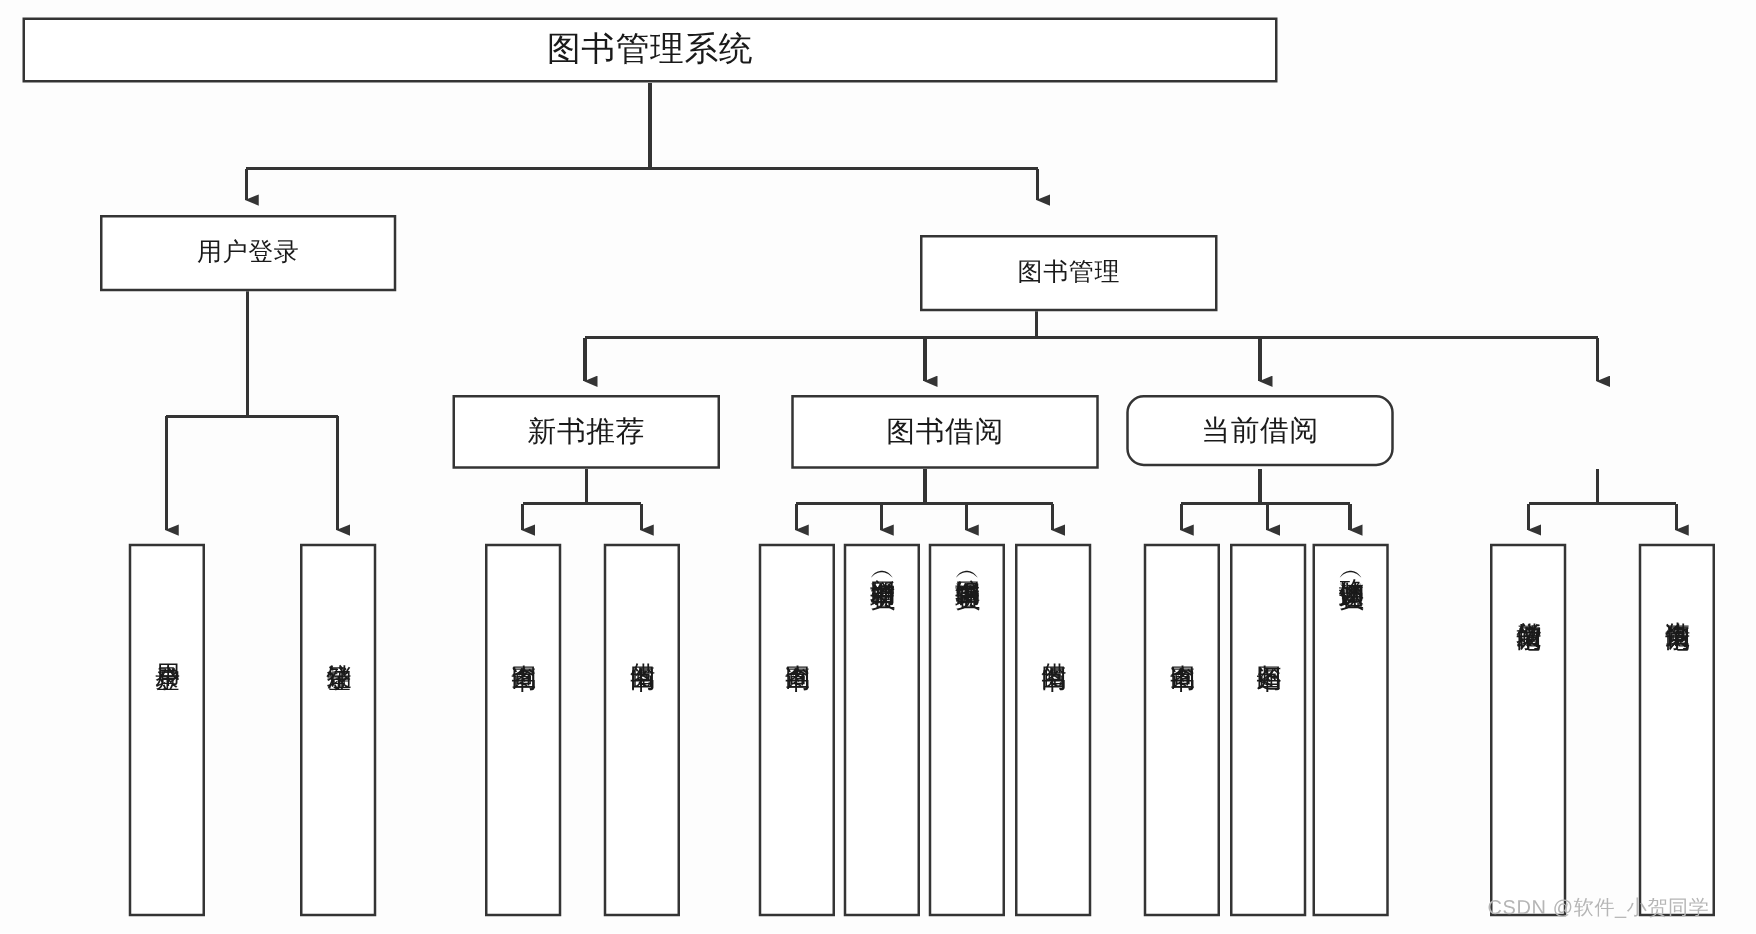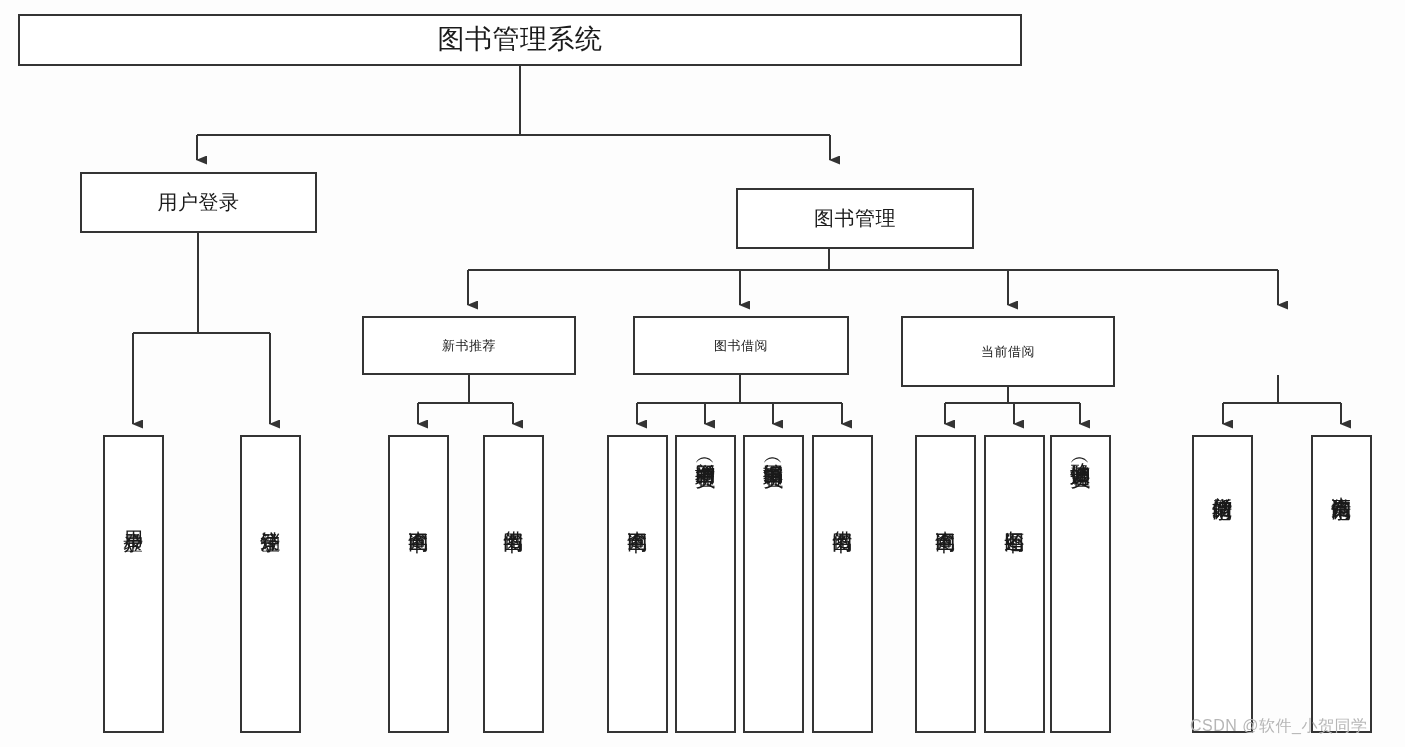--- a/index.html
+++ b/index.html
@@ -37,21 +37,21 @@
     z-index: 2;
   }
   .node-label {
     display: block;
     text-align: center;
     line-height: 1.18;
     letter-spacing: 0.5px;
   }
   .node.root .node-label { font-size: 27px; }
   .node.level1 .node-label { font-size: 20px; }
-  .node.level2 .node-label { font-size: 13px; }
+  .node.level2 .node-label { font-size: 23px; }
   .node.leaf {
     align-items: flex-start;
     justify-content: center;
     padding-top: 10px;
   }
   .node.leaf .node-label {
     writing-mode: vertical-rl;
     text-orientation: upright;
     font-size: 20px;
     line-height: 1.12;
@@ -131,24 +131,24 @@
   <div class="node level1" style="left:80px; top:172px; width:237px; height:61px;">
     <span class="node-label">用户登录</span>
   </div>
   <div class="node level1" style="left:710px; top:188px; width:238px; height:61px;margin-left:26px;">
     <span class="node-label">图书管理</span>
   </div>
 
   <div class="node level2" style="left:362px; top:316px; width:214px; height:59px;">
     <span class="node-label">新书推荐</span>
   </div>
-  <div class="node level2" style="left:633px; top:316px; width:216px; height:59px;">
+  <div class="node level2" style="left:633px; top:316px; width:246px; height:59px;">
     <span class="node-label">图书借阅</span>
   </div>
-  <div class="node level2" style="left:901px; top:316px; width:214px; height:71px;">
+  <div class="node level2" style="left:901px; top:316px; width:214px; height:57px;border-radius:14px;">
     <span class="node-label">当前借阅</span>
   </div>
 
   <div class="node leaf" style="left:103px; top:435px; width:61px; height:298px; padding-top:78px;">
     <span class="node-label">用户登录</span>
   </div>
   <div class="node leaf" style="left:240px; top:435px; width:61px; height:298px; padding-top:78px;">
     <span class="node-label">注销登录</span>
   </div>
 

